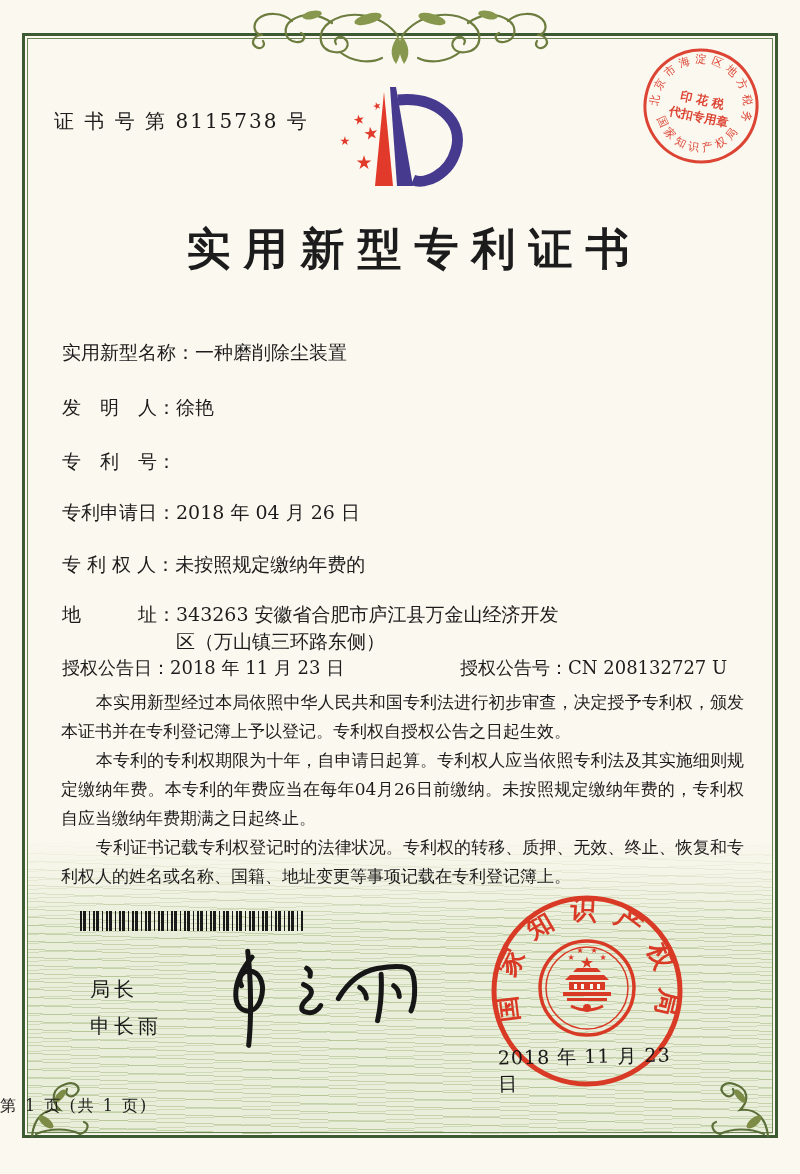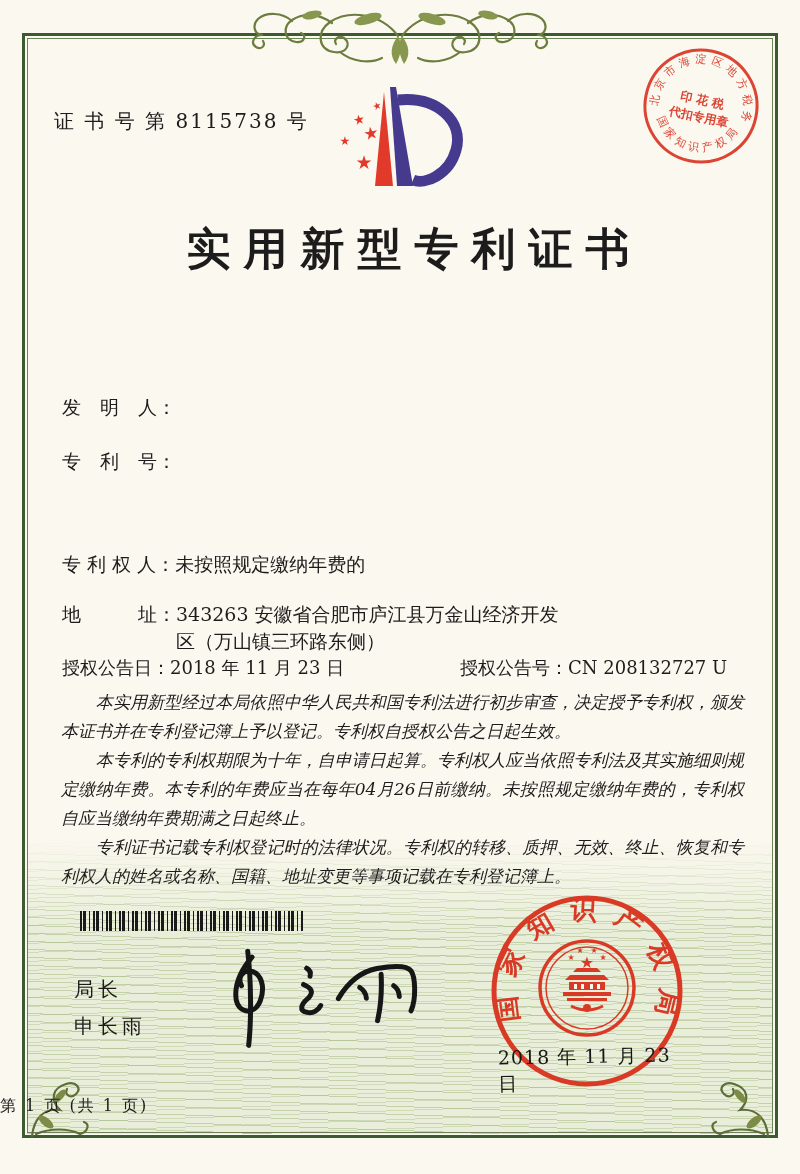--- a/index.html
+++ b/index.html
@@ -21,26 +21,26 @@
   .certno{left:54px;top:108px;font-size:20px;letter-spacing:2px;z-index:4;text-align:right;}
   .title{left:0;right:0;top:220px;text-align:center;font-size:44px;font-weight:bold;
          letter-spacing:13px;padding-left:29px;z-index:4;}
   .fieldrow{left:62px;right:60px;display:flex;align-items:flex-start;
             font-size:19px;line-height:27px;z-index:4;}
   .flabel{white-space:pre;flex:none;}
   .fvalue{flex:1;}
   .grantrow{left:62px;right:40px;top:656px;font-size:18px;z-index:4;}
   .grant-right{position:absolute;left:398px;top:0;}
   .paras{left:61px;right:56px;top:688px;font-size:17px;line-height:29px;
-         text-align:justify;z-index:4;font-style:italic;}
+         text-align:justify;z-index:4;}
   .paras p{margin:0;text-indent:2.05em;}
   .barcode{left:80px;top:911px;width:224px;height:20px;z-index:4;
          background:repeating-linear-gradient(90deg,#1a1a1a 0 2px,rgba(0,0,0,0) 2px 3px,
            #1a1a1a 3px 6px,rgba(0,0,0,0) 6px 9px,#1a1a1a 9px 10px,rgba(0,0,0,0) 10px 13px);}
-  .officer{left:74px;font-size:20px;letter-spacing:4px;z-index:5;}
+  .officer{left:90px;font-size:20px;letter-spacing:4px;z-index:5;}
   .sig{left:192px;top:938px;z-index:5;}
   .seal{left:487px;top:891px;z-index:5;}
   .sealdate{left:498px;top:1044px;width:180px;font-size:19px;letter-spacing:1px;
             color:#161616;z-index:6;transform:rotate(-1deg);}
   .taxseal{left:641px;top:46px;z-index:5;transform:rotate(12deg);}
   .footer{left:0;right:0;top:1096px;font-size:16px;
           letter-spacing:2px;z-index:4;}
   .orn-top{left:220px;top:6px;z-index:3;}
   .orn-bl{left:26px;top:1076px;z-index:3;}
   .orn-br{right:26px;top:1076px;z-index:3;transform:scaleX(-1);}
@@ -119,25 +119,34 @@
       <text font-size="11" letter-spacing="4">
         <textPath href="#taxBotArc" startOffset="2">国家知识产权局</textPath>
       </text>
       <text x="60" y="58" font-size="12" text-anchor="middle" font-weight="bold">印 花 税</text>
       <text x="60" y="75" font-size="12" text-anchor="middle" font-weight="bold">代扣专用章</text>
     </g>
   </svg>
 
   <div class="abs title">实用新型专利证书</div>
 
+  <div class="abs fieldrow" style="top:339px">
+    <span class="flabel">实用新型名称：</span>
+    <span class="fvalue">一种磨削除尘装置</span>
+  </div>
   <div class="abs fieldrow" style="top:394px">
     <span class="flabel">发　明　人：</span>
+    <span class="fvalue">徐艳</span>
   </div>
   <div class="abs fieldrow" style="top:448px">
     <span class="flabel">专　利　号：</span>
+  </div>
+  <div class="abs fieldrow" style="top:499px">
+    <span class="flabel">专利申请日：</span>
+    <span class="fvalue">2018 年 04 月 26 日</span>
   </div>
   <div class="abs fieldrow" style="top:551px">
     <span class="flabel">专 利 权 人：</span>
     <span class="fvalue">未按照规定缴纳年费的</span>
   </div>
   <div class="abs fieldrow" style="top:601px;right:240px">
     <span class="flabel">地　　　址：</span>
     <span class="fvalue">343263 安徽省合肥市庐江县万金山经济开发区（万山镇三环路东侧）</span>
   </div>
 

